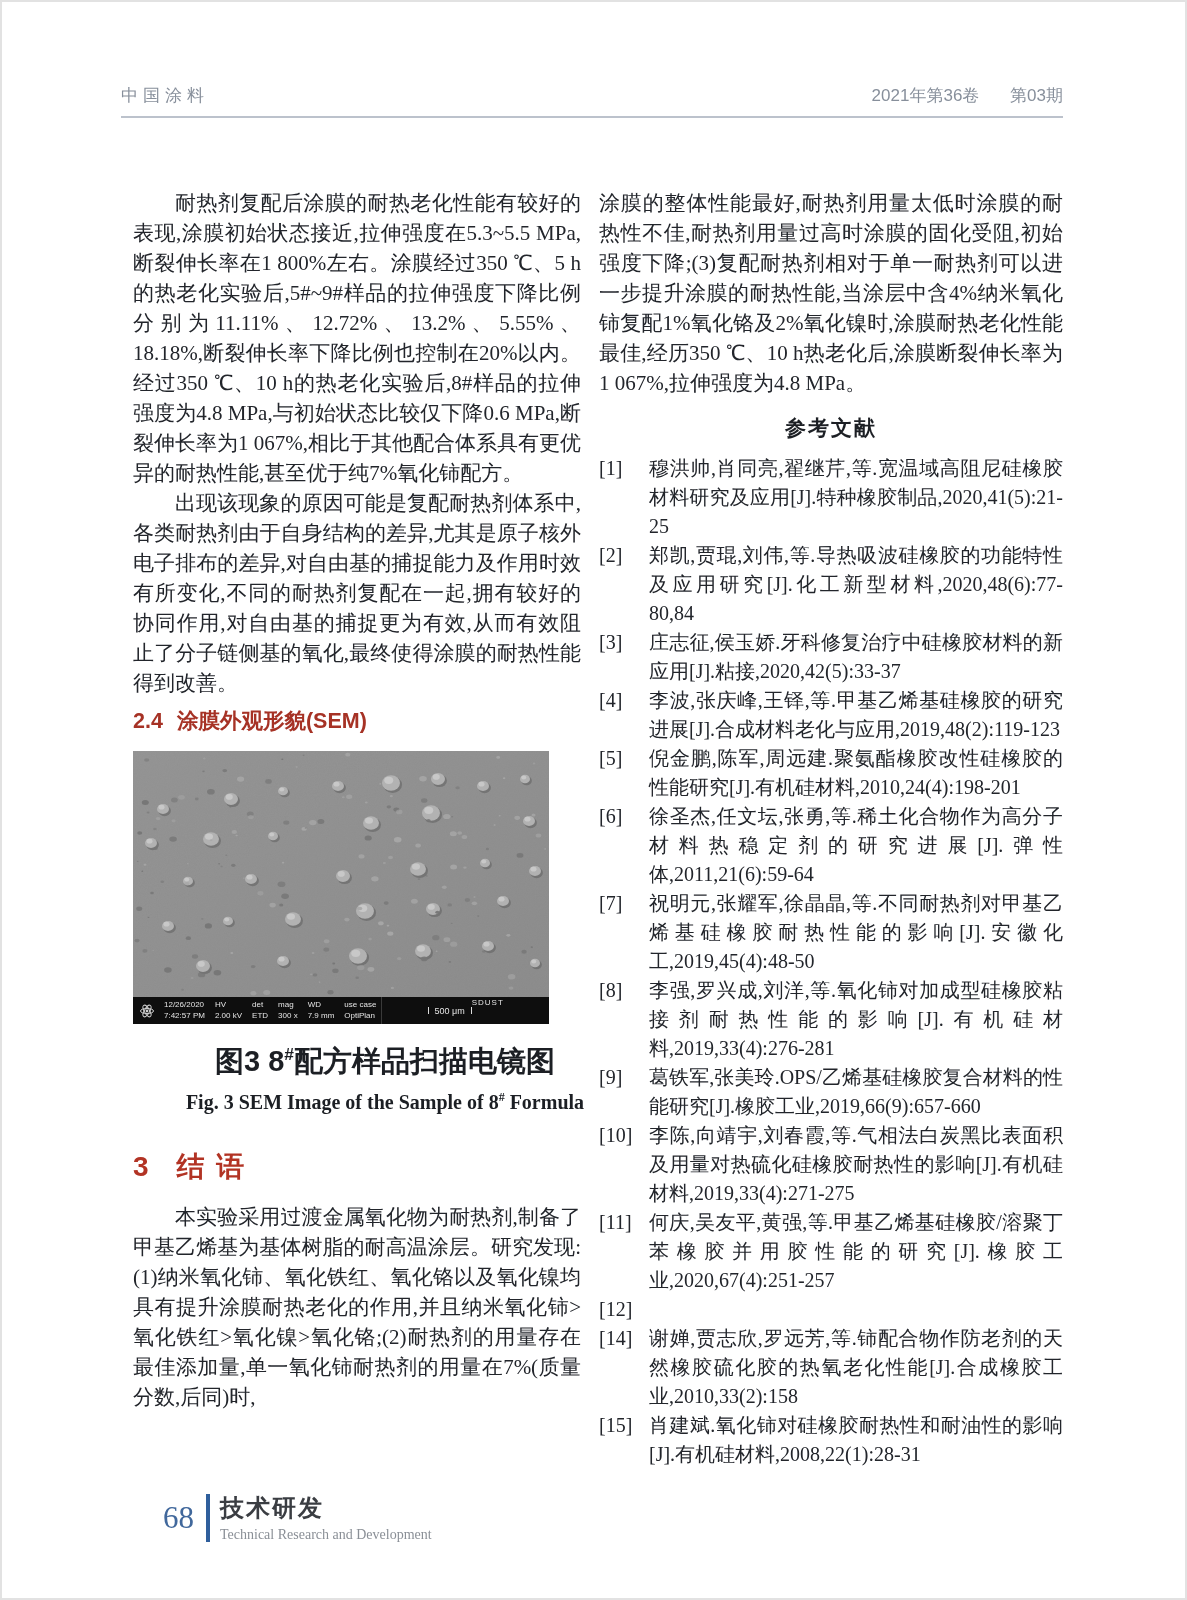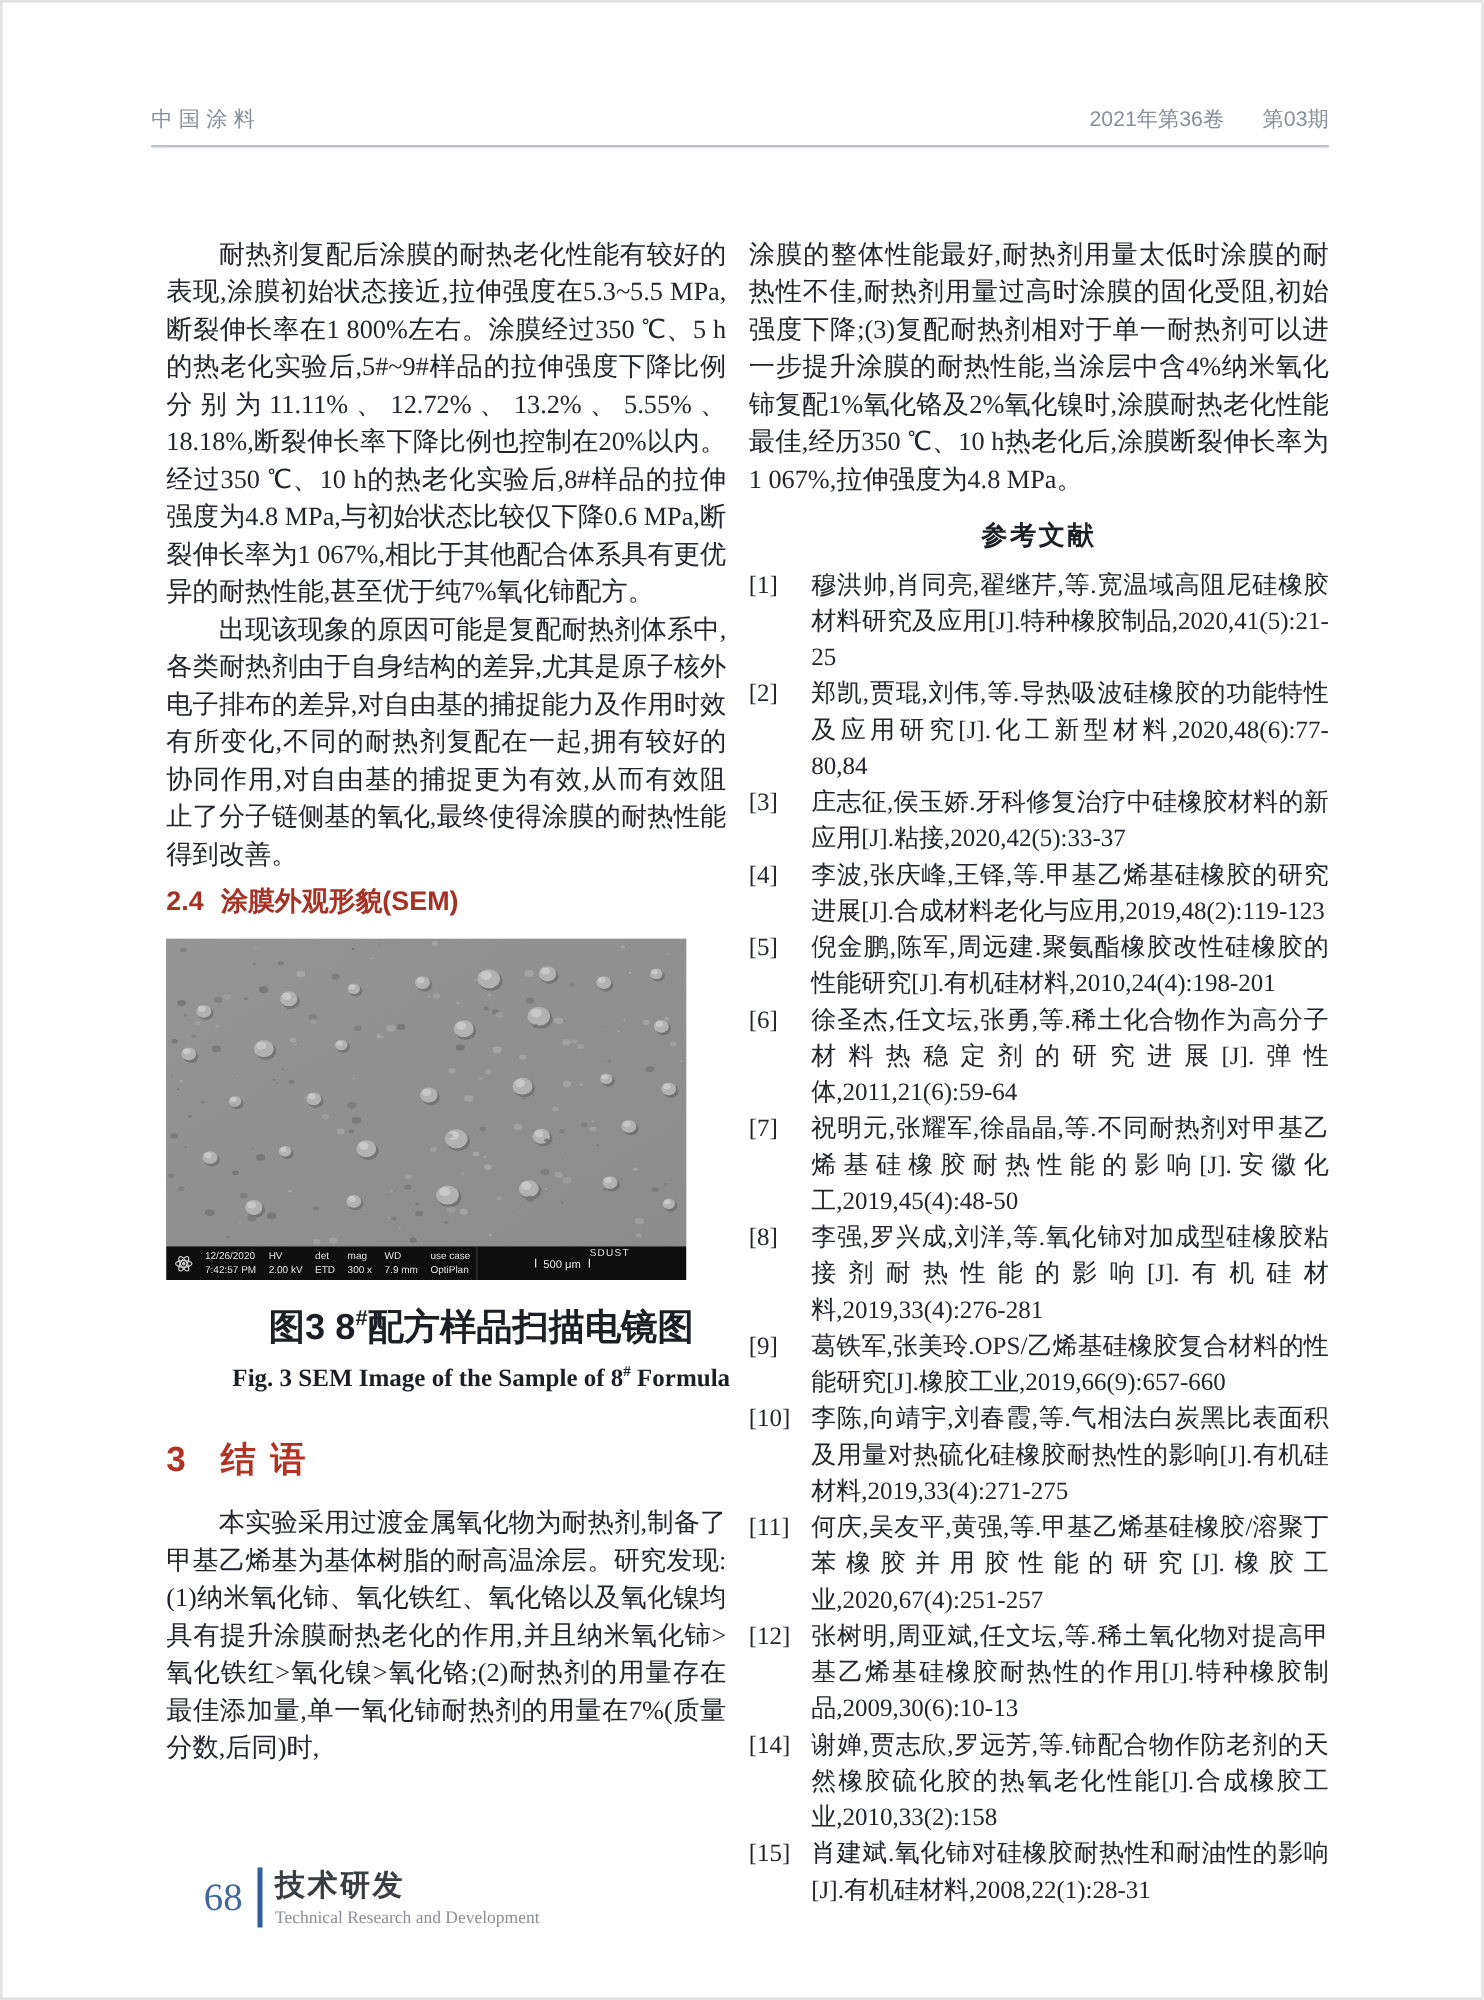--- a/index.html
+++ b/index.html
@@ -478,21 +478,20 @@
     <span class="ref-text">李陈,向靖宇,刘春霞,等.气相法白炭黑比表面积及用量对热硫化硅橡胶耐热性的影响[J].有机硅材料,2019,33(4):271-275</span>
   </div>
 
   <div class="ref-item">
     <span class="ref-id">[11]</span>
     <span class="ref-text">何庆,吴友平,黄强,等.甲基乙烯基硅橡胶/溶聚丁苯橡胶并用胶性能的研究[J].橡胶工业,2020,67(4):251-257</span>
   </div>
 
   <div class="ref-item">
     <span class="ref-id">[12]</span>
-    <span class="ref-text">张树明,周亚斌,任文坛,等.稀土氧化物对提高甲基乙烯基硅橡胶耐热性的作用[J].特种橡胶制品,2009,30(6):10-13</span>
   </div>
 
 
   <div class="ref-item">
     <span class="ref-id">[14]</span>
     <span class="ref-text">谢婵,贾志欣,罗远芳,等.铈配合物作防老剂的天然橡胶硫化胶的热氧老化性能[J].合成橡胶工业,2010,33(2):158</span>
   </div>
 
   <div class="ref-item">
     <span class="ref-id">[15]</span>

